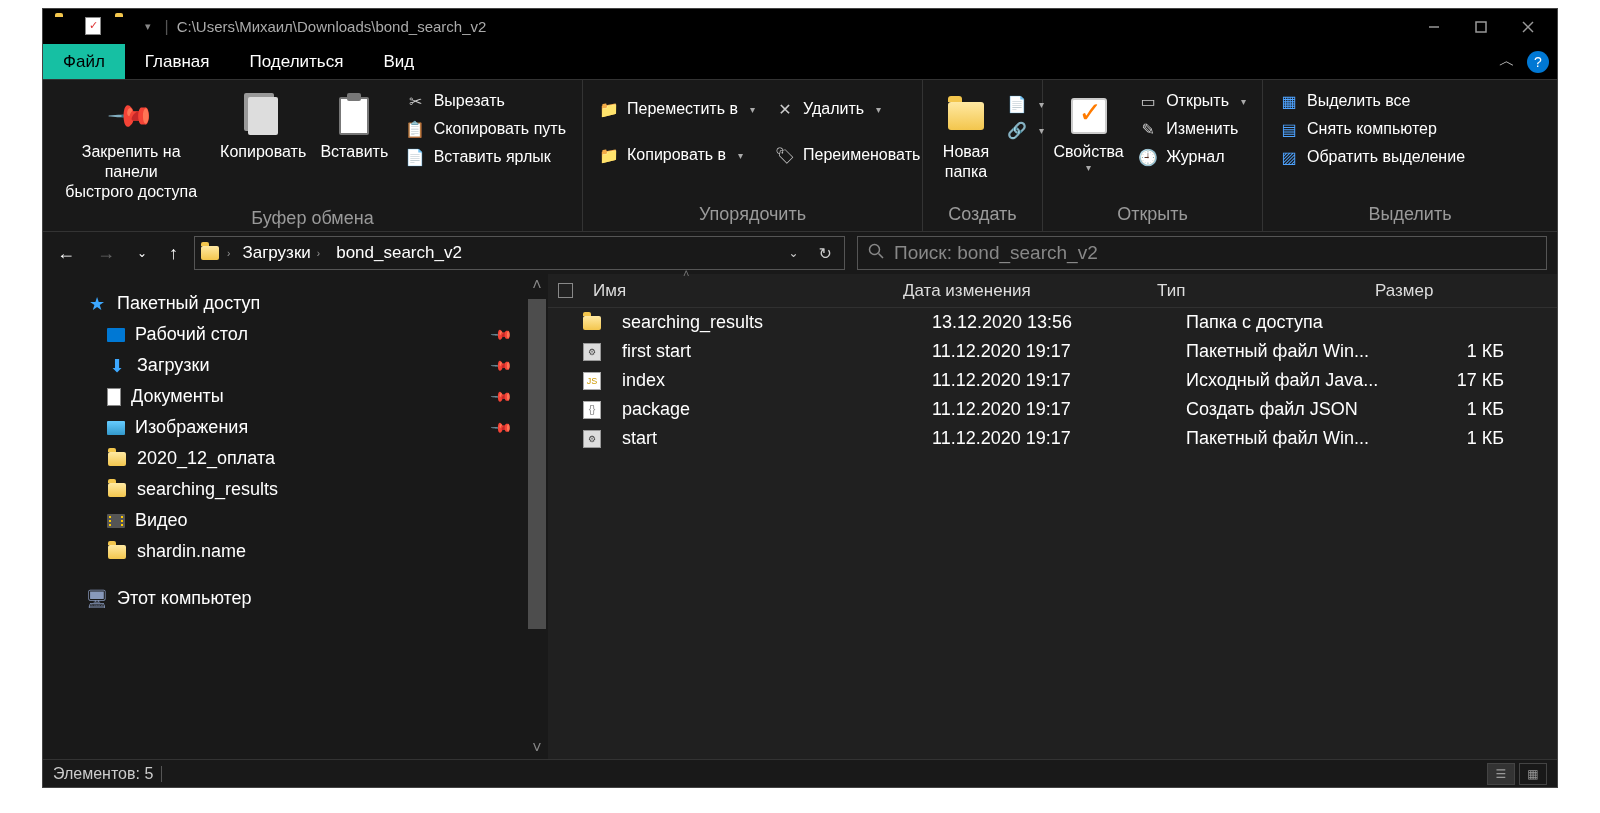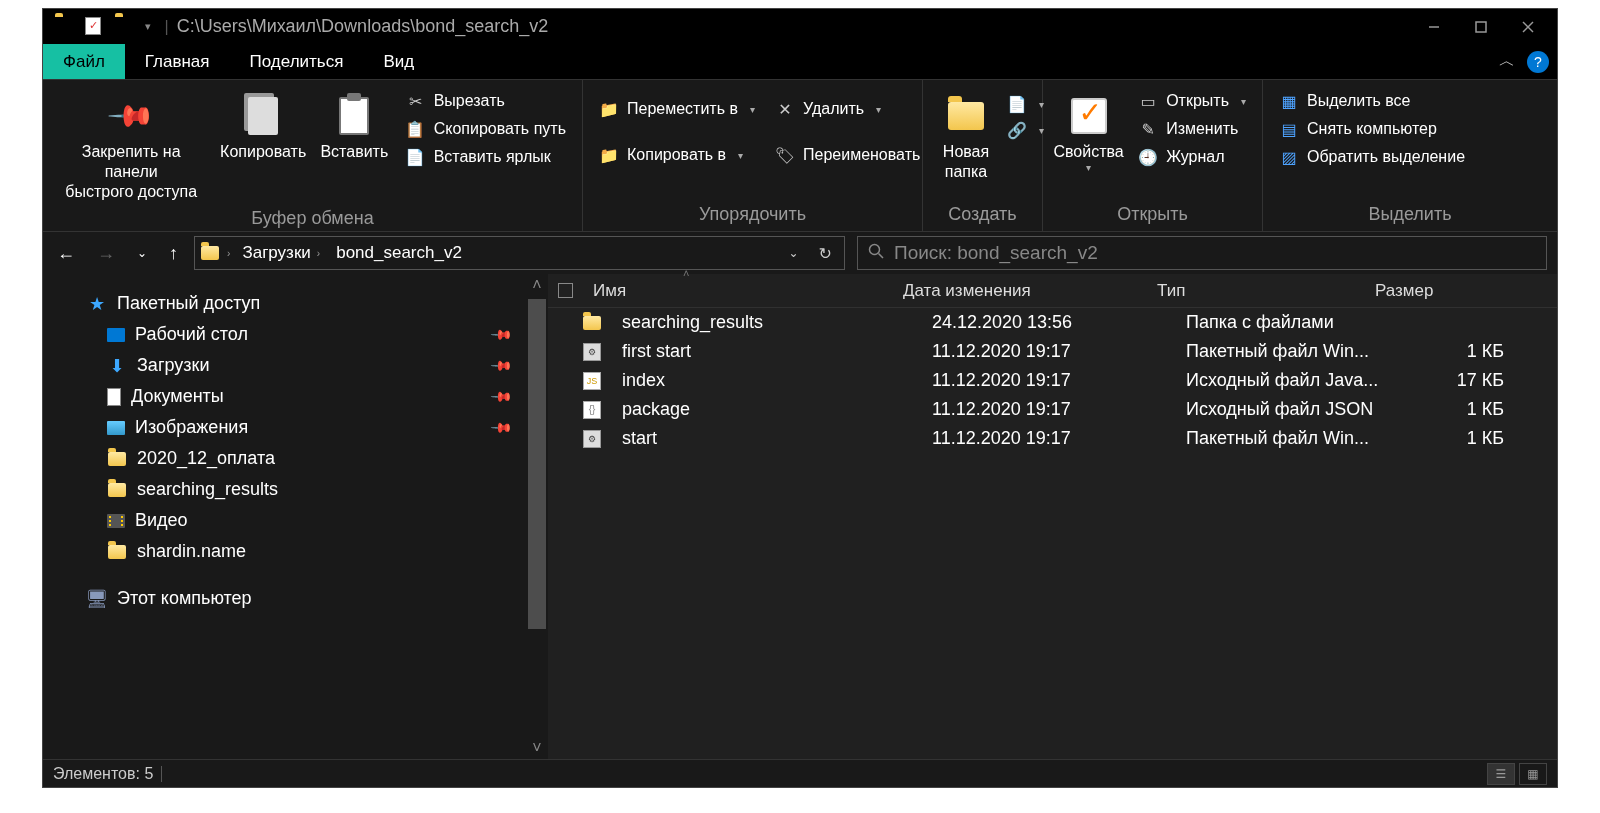--- a/index.html
+++ b/index.html
@@ -2,21 +2,21 @@
 <html><head>
 <meta charset="utf-8">
 <style>
 * { box-sizing: border-box; margin: 0; padding: 0; font-family: "Segoe UI", Arial, sans-serif; }
 body { background: #fff; overflow: hidden; width: 1600px; height: 813px; }
 .window { width: 1516px; height: 780px; margin: 8px auto; background: #191919; border: 1px solid #444; color: #fff; display: flex; flex-direction: column; position: relative; }
 .titlebar { height: 35px; display: flex; align-items: center; background: #000; color: #ccc; font-size: 16px; padding: 0 6px; }
 .titlebar .qat { display: flex; gap: 10px; align-items: center; padding: 0 6px; }
 .titlebar .qat .ico { width: 20px; height: 20px; display: inline-block; }
 .titlebar .sep { color: #555; margin: 0 8px; }
-.titlebar .title { flex: 1; color: #aaa; font-size: 18px; white-space: nowrap; overflow: hidden; }
+.titlebar .title { flex: 1; color: #aaa; font-size: 15px; white-space: nowrap; overflow: hidden; }
 .titlebar .winbtns { display: flex; gap: 1px; }
 .titlebar .winbtns .wb { width: 46px; height: 30px; display: flex; align-items: center; justify-content: center; color: #999; cursor: pointer; }
 .tabs { height: 36px; display: flex; background: #000; align-items: stretch; border-bottom: 1px solid #333; }
 .tab { padding: 0 20px; display: flex; align-items: center; font-size: 17px; color: #fff; cursor: pointer; }
 .tab.file { background: #16c0a3; color: #000; font-weight: 400; }
 .tabs .spacer { flex: 1; }
 .tabs .right { display: flex; align-items: center; padding-right: 8px; gap: 6px; }
 .chevup { color: #ccc; font-size: 16px; cursor: pointer; padding: 0 6px; }
 .help { width: 22px; height: 22px; border-radius: 50%; background: #0078d4; color: #fff; display: flex; align-items: center; justify-content: center; font-size: 14px; cursor: pointer; }
 .ribbon { height: 152px; background: #191919; display: flex; border-bottom: 1px solid #333; }
@@ -379,22 +379,22 @@
         <div class="col c-type">Тип</div>
         <div class="col c-size" style="text-align:left">Размер</div>
       </div>
       <div class="filelist" id="filelist">
           <div class="frow">
             <span class="c-chk"></span>
             <span class="fico">
               <span class="folder-ico"></span>
             </span>
             <span class="cell c-name">searching_results</span>
-            <span class="cell c-date">24.12.2020 13:56</span>
-            <span class="cell c-type">Папка с файлами</span>
+            <span class="cell c-date">13.12.2020 13:56</span>
+            <span class="cell c-type">Папка с доступа</span>
             <span class="cell c-size"></span>
           </div>
           <div class="frow">
             <span class="c-chk"></span>
             <span class="fico">
               <span style="width:18px;height:18px;background:#ddd;border:1px solid #999;font-size:9px;display:flex;align-items:center;justify-content:center;color:#444">⚙</span>
             </span>
             <span class="cell c-name">first start</span>
             <span class="cell c-date">11.12.2020 19:17</span>
             <span class="cell c-type">Пакетный файл Win...</span>
@@ -410,21 +410,21 @@
             <span class="cell c-type">Исходный файл Java...</span>
             <span class="cell c-size">17 КБ</span>
           </div>
           <div class="frow">
             <span class="c-chk"></span>
             <span class="fico">
               <span style="width:18px;height:18px;background:#fff;border:1px solid #aaa;font-size:10px;color:#888;display:flex;align-items:center;justify-content:center">{}</span>
             </span>
             <span class="cell c-name">package</span>
             <span class="cell c-date">11.12.2020 19:17</span>
-            <span class="cell c-type">Исходный файл JSON</span>
+            <span class="cell c-type">Создать файл JSON</span>
             <span class="cell c-size">1 КБ</span>
           </div>
           <div class="frow">
             <span class="c-chk"></span>
             <span class="fico">
               <span style="width:18px;height:18px;background:#ddd;border:1px solid #999;font-size:9px;display:flex;align-items:center;justify-content:center;color:#444">⚙</span>
             </span>
             <span class="cell c-name">start</span>
             <span class="cell c-date">11.12.2020 19:17</span>
             <span class="cell c-type">Пакетный файл Win...</span>

